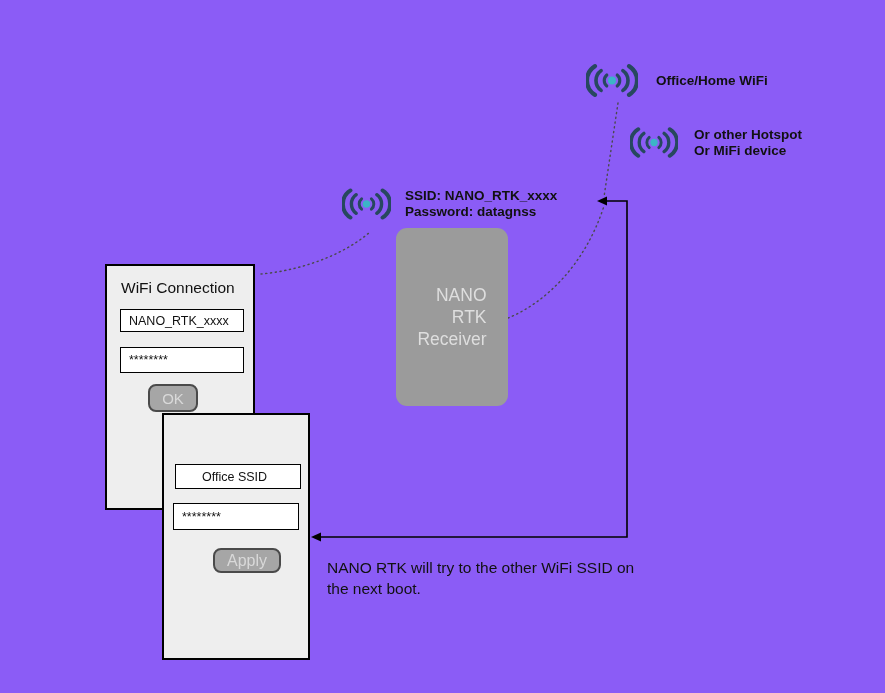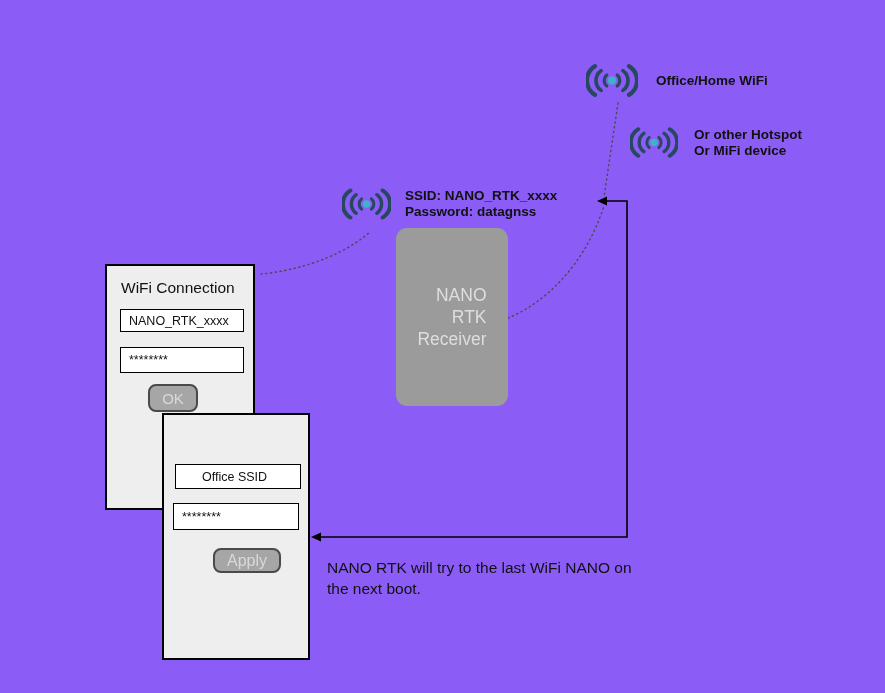--- a/index.html
+++ b/index.html
@@ -112,16 +112,16 @@
     <input class="tfield" style="left: 13px; top: 81px; width: 124px; height: 26px;" type="text" value="********">
     <button class="btn" type="button" style="left:41px;top:118px;width:50px;height:28px;">OK</button>
   </div>
 
   <div class="panel panel-2">
     <input class="tfield" style="left: 11px; top: 49px; width: 126px; height: 25px; padding-left: 26px;" type="text" value="Office SSID">
     <input class="tfield" style="left: 9px; top: 88px; width: 126px; height: 27px;" type="text" value="********">
     <button class="btn btn-apply" type="button" style="left:41px;top:133px;width:68px;height:25px;margin-left:8px;">Apply</button>
   </div>
 
-  <div class="note">NANO RTK will try to the last WiFi NANO on
+  <div class="note">NANO RTK will try to the other WiFi SSID on
 the next boot.</div>
 
 </div>
 
 </body></html>

